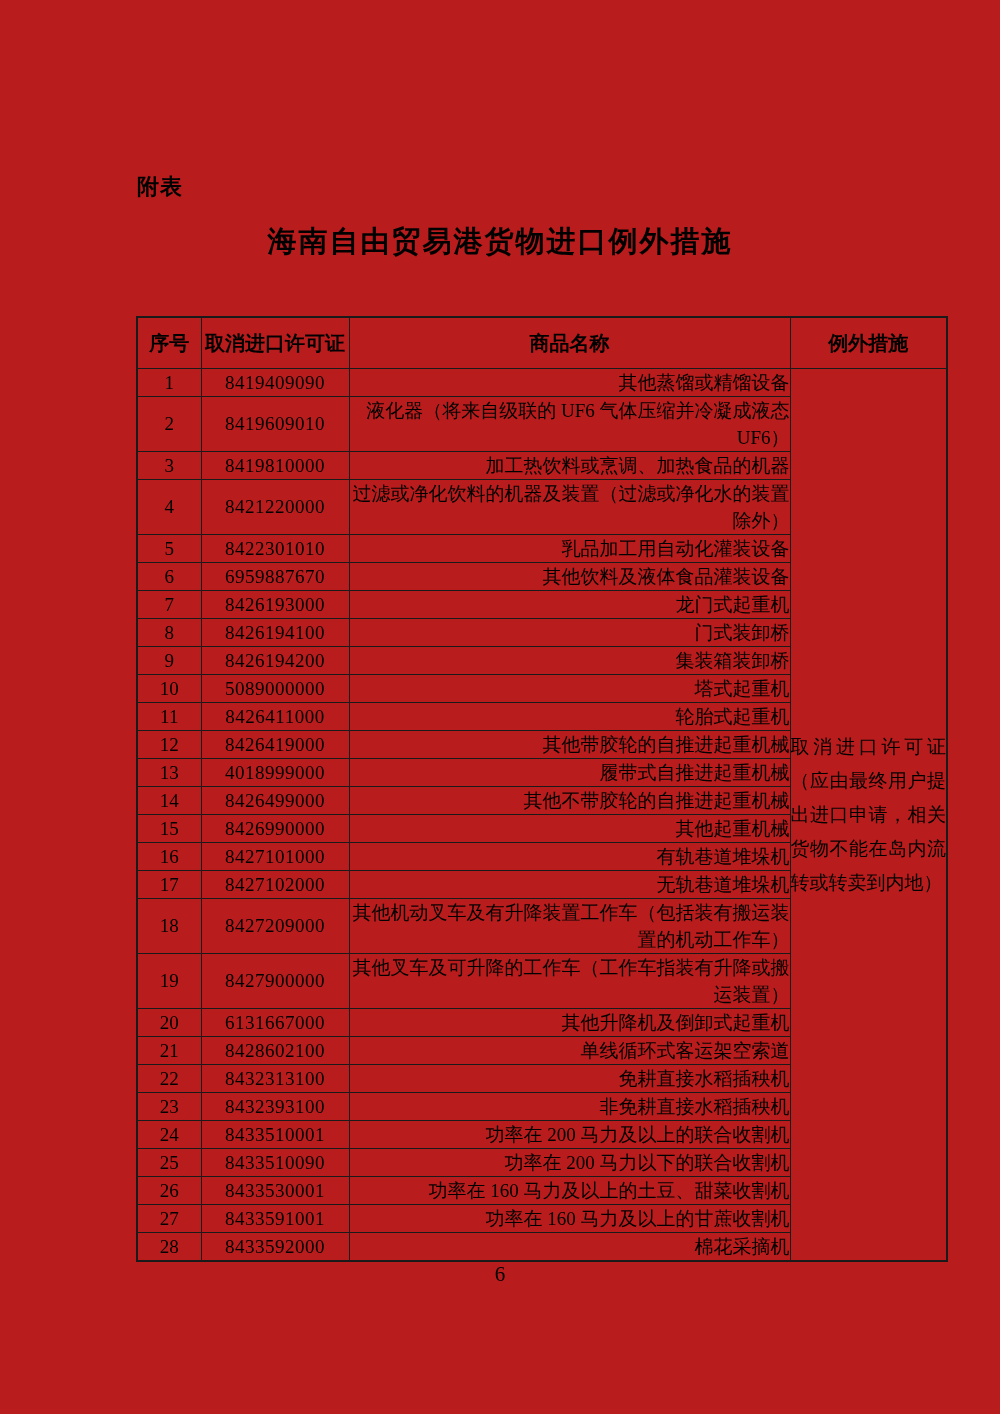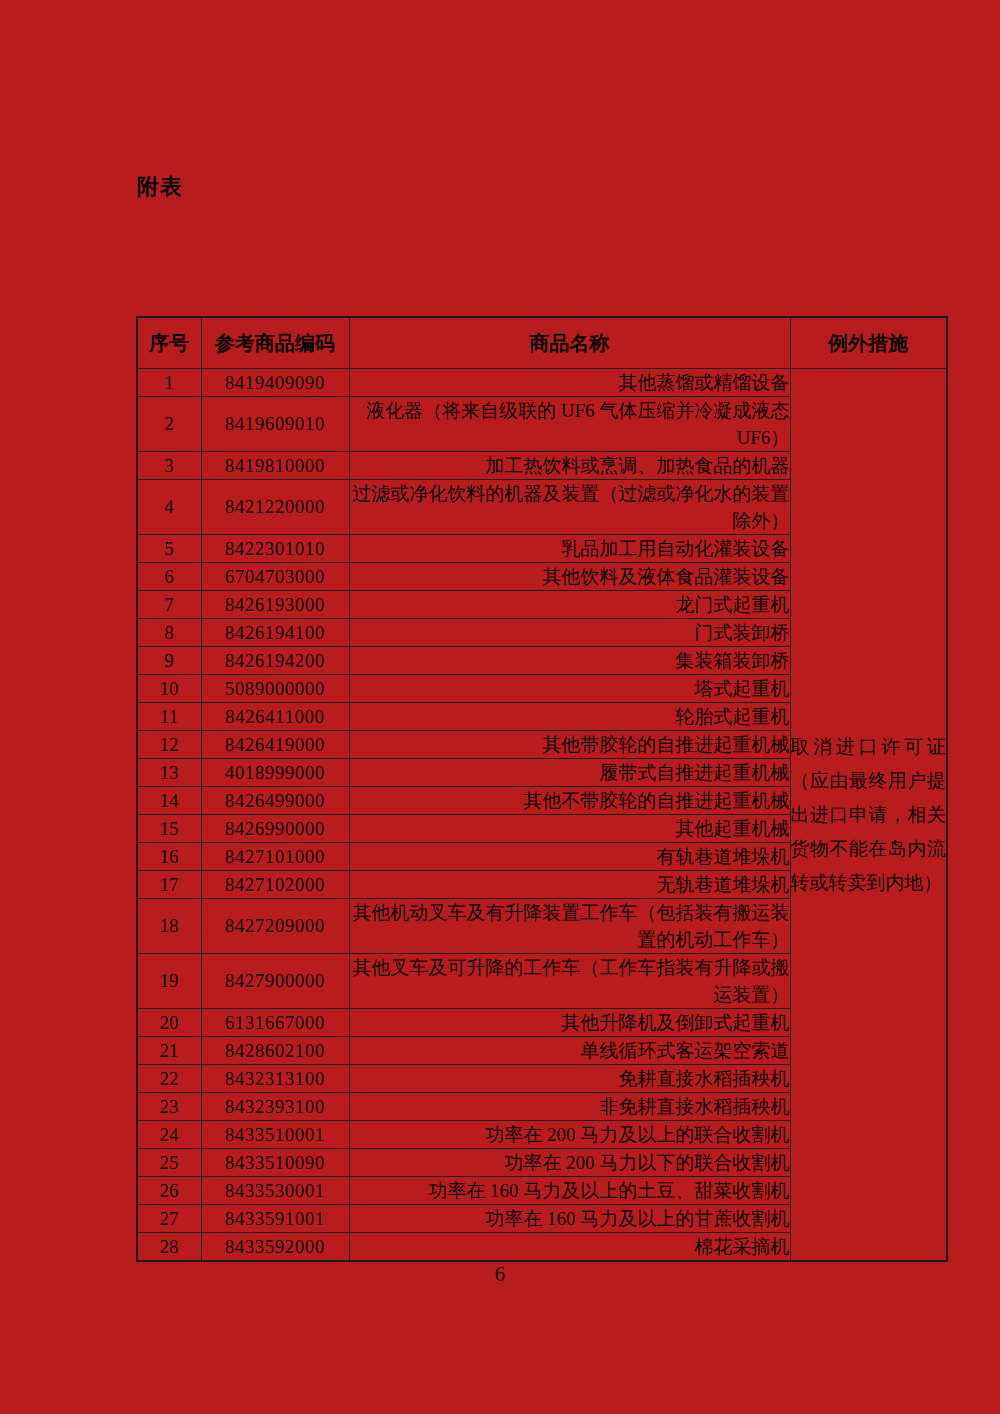--- a/index.html
+++ b/index.html
@@ -95,32 +95,33 @@
     font-family: "Liberation Serif", "DejaVu Serif", serif;
   }
 </style>
 </head>
 <body>
 
 <div class="page">
 
   <div class="attachment-label">附表</div>
 
+  <h1 class="doc-title">海南自由贸易港货物进口例外措施</h1>
 
   <table class="measures">
     <colgroup>
       <col style="width:64px">
       <col style="width:148px">
       <col style="width:441px">
       <col style="width:157px">
     </colgroup>
     <thead>
       <tr>
         <th>序号</th>
-        <th>参考商品编码</th>
+        <th>取消进口许可证</th>
         <th>商品名称</th>
         <th>例外措施</th>
       </tr>
     </thead>
     <tbody id="table-body">
         <tr>
           <td class="c-no">1</td>
           <td class="c-code">8419409090</td>
           <td class="c-name">其他蒸馏或精馏设备</td>
           <td class="c-measure" rowspan="28">取消进口许可证（应由最终用户提出进口申请，相关货物不能在岛内流转或转卖到内地）</td>
@@ -140,21 +141,21 @@
           <td class="c-code">8421220000</td>
           <td class="c-name">过滤或净化饮料的机器及装置（过滤或净化水的装置除外）</td>
         </tr>
         <tr>
           <td class="c-no">5</td>
           <td class="c-code">8422301010</td>
           <td class="c-name">乳品加工用自动化灌装设备</td>
         </tr>
         <tr>
           <td class="c-no">6</td>
-          <td class="c-code">6704703000</td>
+          <td class="c-code">6959887670</td>
           <td class="c-name">其他饮料及液体食品灌装设备</td>
         </tr>
         <tr>
           <td class="c-no">7</td>
           <td class="c-code">8426193000</td>
           <td class="c-name">龙门式起重机</td>
         </tr>
         <tr>
           <td class="c-no">8</td>
           <td class="c-code">8426194100</td>

